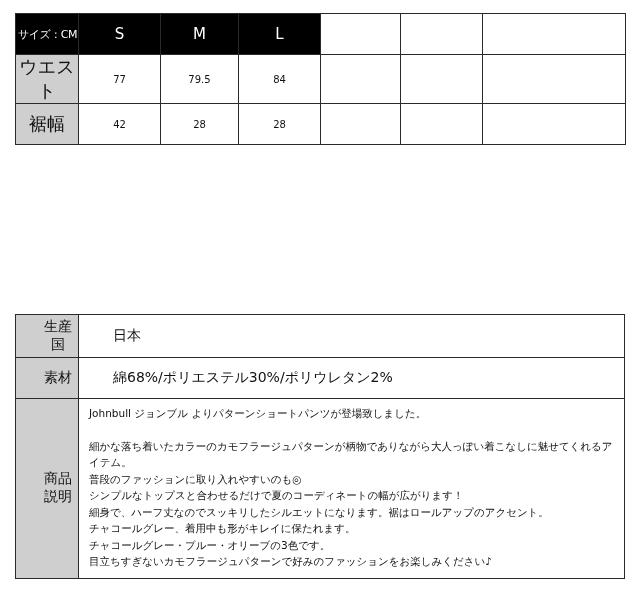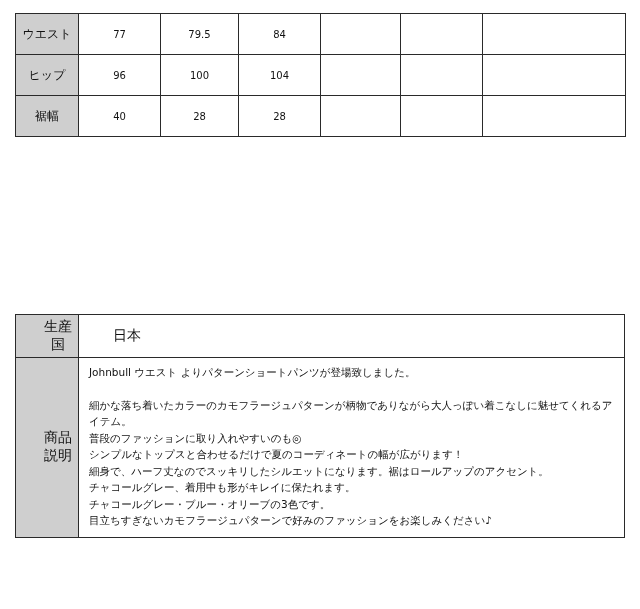--- a/index.html
+++ b/index.html
@@ -7,21 +7,21 @@
     width: 640px; height: 609px; position: relative; overflow: hidden;
     font-family: "DejaVu Sans", sans-serif; color: #111;
   }
   table { border-collapse: collapse; position: absolute; table-layout: fixed; }
   td { border: 1px solid #2a2a2a; padding: 0; }
 
   #size-table { left: 15px; top: 13px; width: 610px; }
   #size-table td { height: 40px; text-align: center; font-size: 10px; }
   #size-table tr.head td.h { background: #000; color: #fff; font-size: 15px; }
   #size-table tr.head td.corner { background: #000; color: #fff; font-size: 11px; text-align: left; padding-left: 2px; letter-spacing: -0.5px; }
-  #size-table td.rowlabel { background: #cfcfcf; font-size: 12px; margin-top: 16px; }
+  #size-table td.rowlabel { background: #cfcfcf; font-size: 18px; margin-top: 16px; }
   #size-table td.blank { background: #fff; }
 
   #info-table { left: 15px; top: 314px; width: 610px; }
   #info-table td.label { background: #cfcfcf; text-align: center; font-size: 14px; width: 62px; padding-left: 22px; }
   #info-table td.val { padding-left: 34px; font-size: 14px; }
   #info-table tr.r1 td { height: 42px; }
   #info-table tr.r2 td { height: 40px; }
   #info-table td.desc { padding: 6px 10px 8px 10px; font-size: 10.5px; line-height: 16.5px; vertical-align: top; }
   .desc p { margin: 0; }
   .desc .gap { height: 16px; }
@@ -33,64 +33,68 @@
   <colgroup>
     <col style="width:63px">
       <col style="width:82px">
       <col style="width:78px">
       <col style="width:82px">
       <col style="width:80px">
       <col style="width:82px">
       <col style="width:143px">
   </colgroup>
   <tbody>
+      <tr class="head">
+    <td class="corner">サイズ：CM</td>
+    <td class="h">S</td>
+    <td class="h">M</td>
+    <td class="h">L</td>
+    <td class="blank"></td>
+    <td class="blank"></td>
+    <td class="blank"></td>
+  </tr>
   <tr>
     <td class="rowlabel">ウエスト</td>
     <td>77</td>
     <td>79.5</td>
     <td>84</td>
     <td class="blank"></td>
     <td class="blank"></td>
     <td class="blank"></td>
   </tr>
   <tr>
-    <td class="rowlabel">ヒップ</td>
-    <td>96</td>
-    <td>100</td>
-    <td>104</td>
-    <td class="blank"></td>
-    <td class="blank"></td>
-    <td class="blank"></td>
-  </tr>
-  <tr>
     <td class="rowlabel">裾幅</td>
-    <td>40</td>
+    <td>42</td>
     <td>28</td>
     <td>28</td>
     <td class="blank"></td>
     <td class="blank"></td>
     <td class="blank"></td>
   </tr>
 </tbody>
   </table>
 
 <table id="info-table">
   <colgroup>
       <col style="width:63px">
       <col>
     </colgroup>
   <tbody>
       <tr class="r1">
     <td class="label">生産国</td>
     <td class="val">日本</td>
   </tr>
+  <tr class="r2">
+    <td class="label">素材</td>
+    <td class="val">綿68%/ポリエステル30%/ポリウレタン2%</td>
+  </tr>
   <tr>
     <td class="label">商品説明</td>
     <td class="desc">
-      <p>Johnbull ウエスト よりパターンショートパンツが登場致しました。</p>
+      <p>Johnbull ジョンブル よりパターンショートパンツが登場致しました。</p>
       <div class="gap"></div>
       <p>細かな落ち着いたカラーのカモフラージュパターンが柄物でありながら大人っぽい着こなしに魅せてくれるアイテム。</p>
       <p>普段のファッションに取り入れやすいのも◎</p>
       <p>シンプルなトップスと合わせるだけで夏のコーディネートの幅が広がります！</p>
       <p>細身で、ハーフ丈なのでスッキリしたシルエットになります。裾はロールアップのアクセント。</p>
       <p>チャコールグレー、着用中も形がキレイに保たれます。</p>
       <p>チャコールグレー・ブルー・オリーブの3色です。</p>
       <p>目立ちすぎないカモフラージュパターンで好みのファッションをお楽しみください♪</p>
     </td>
   </tr>

